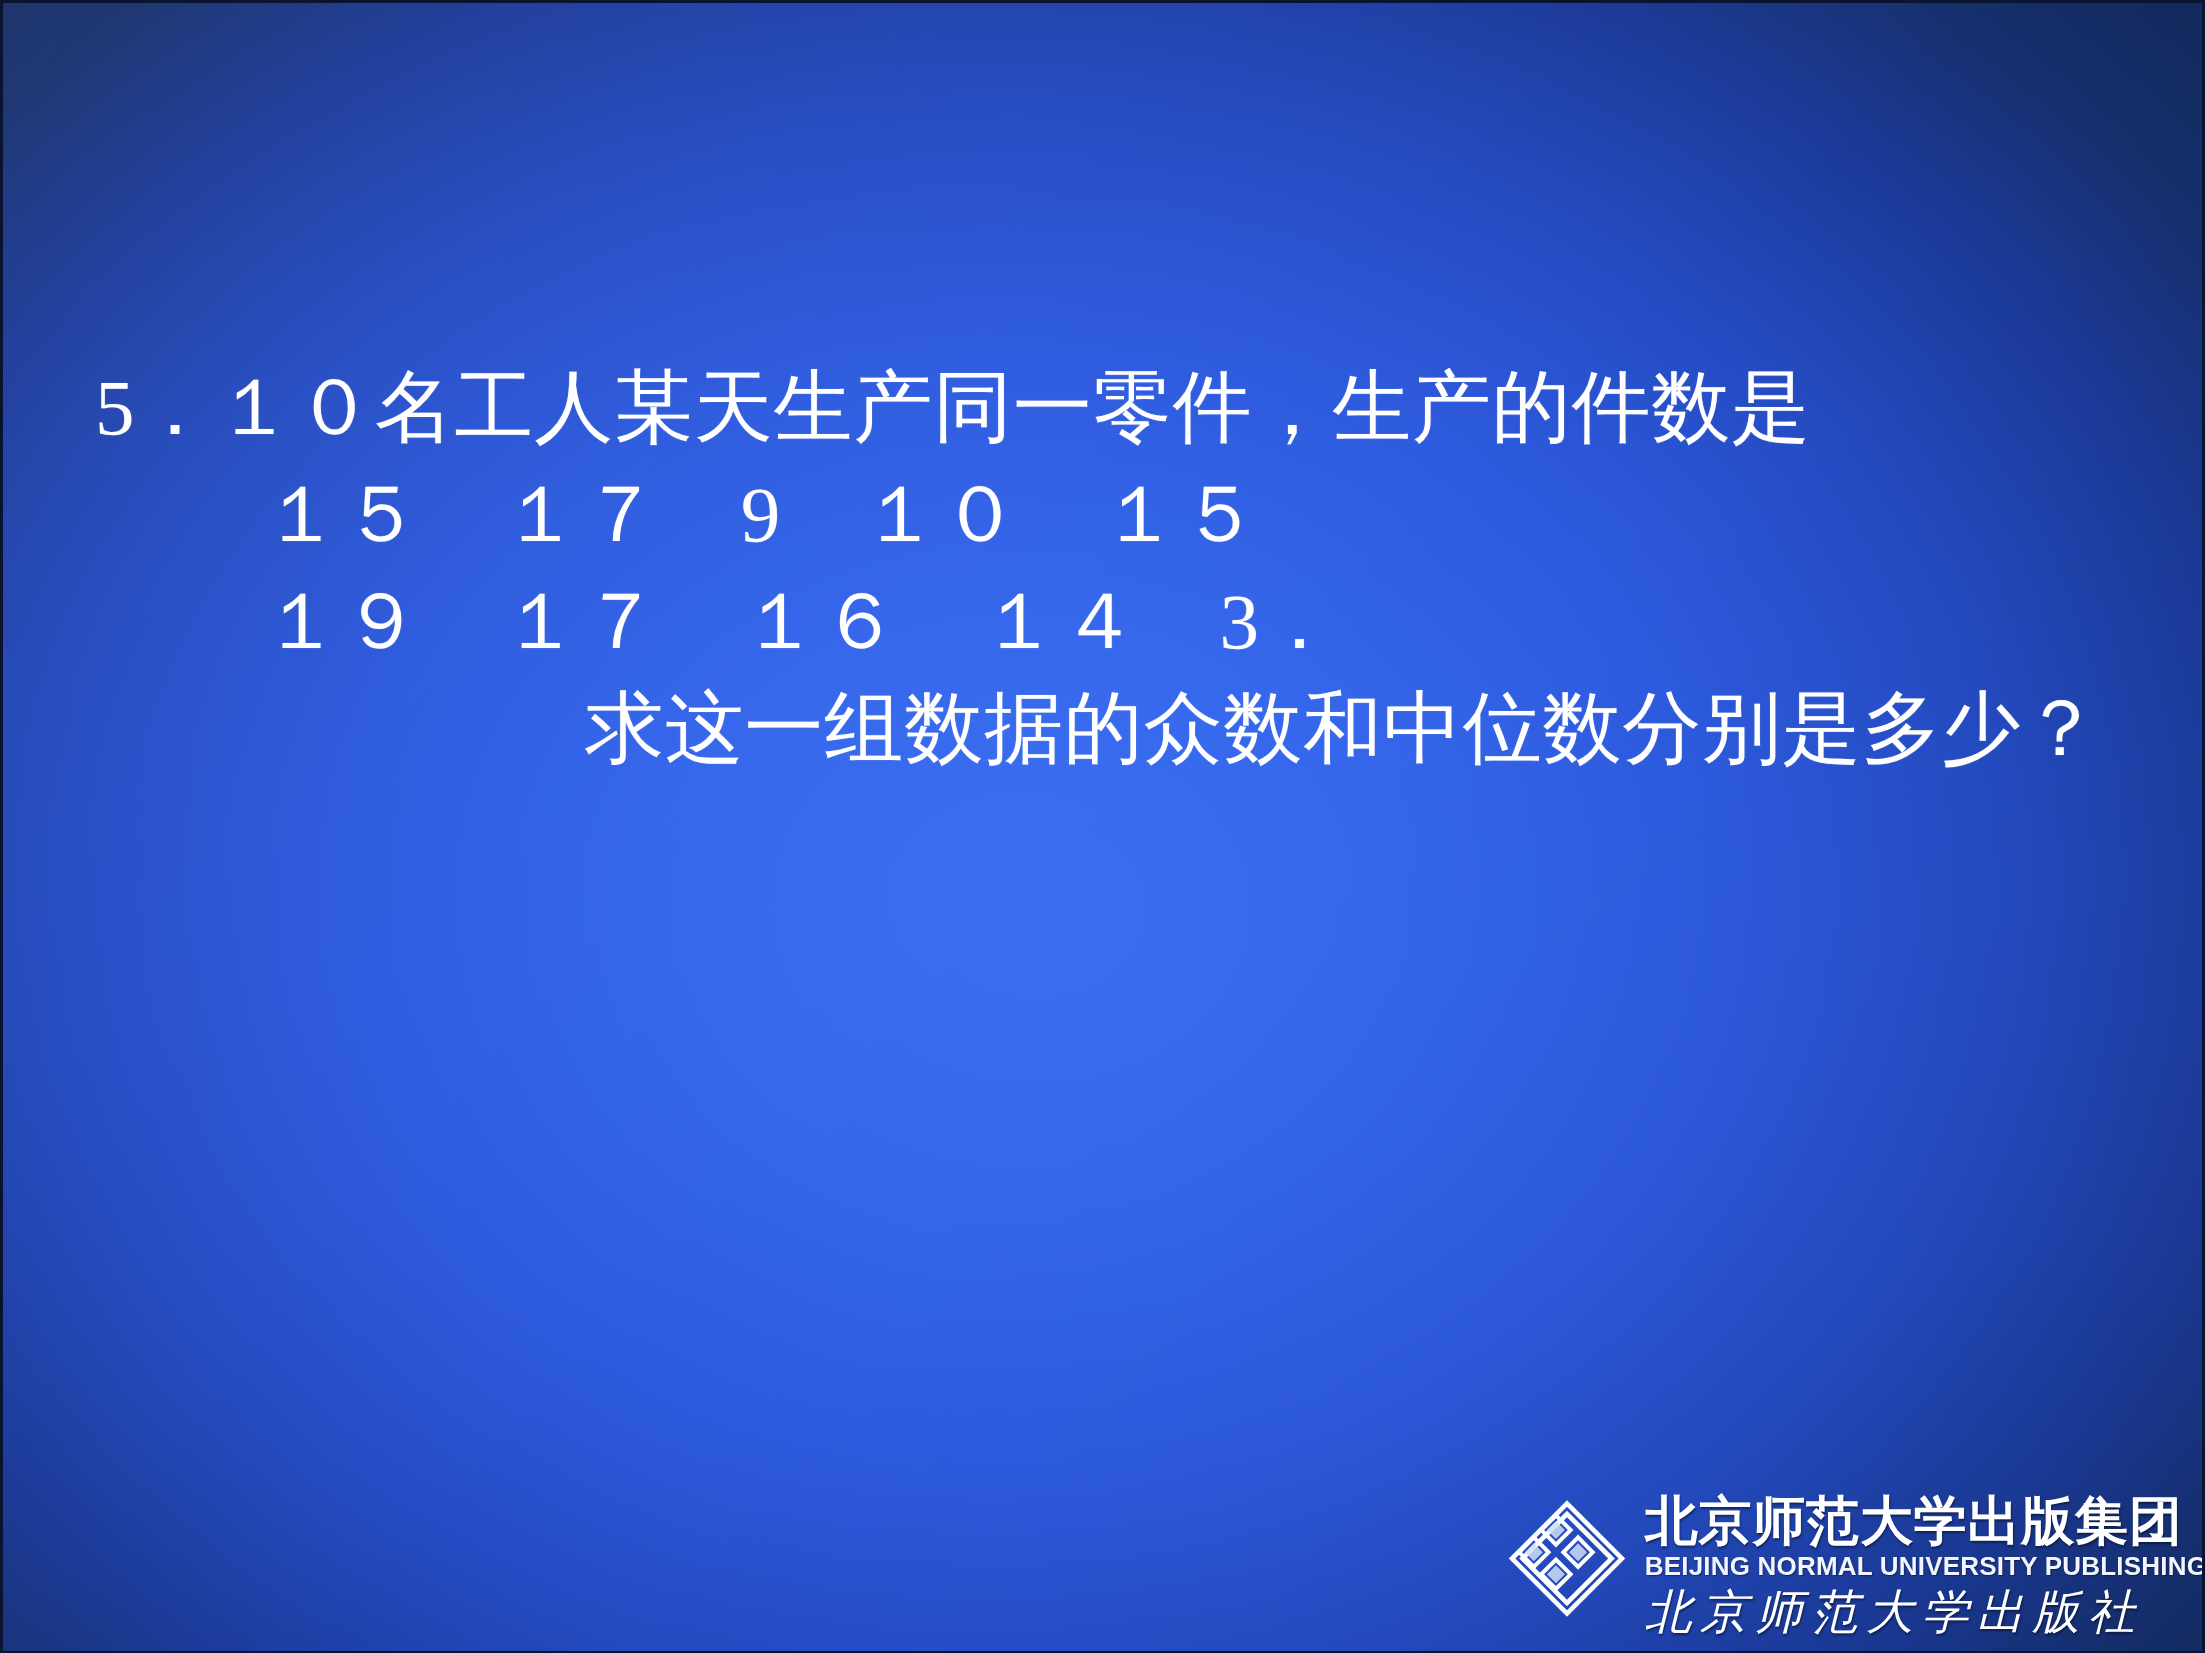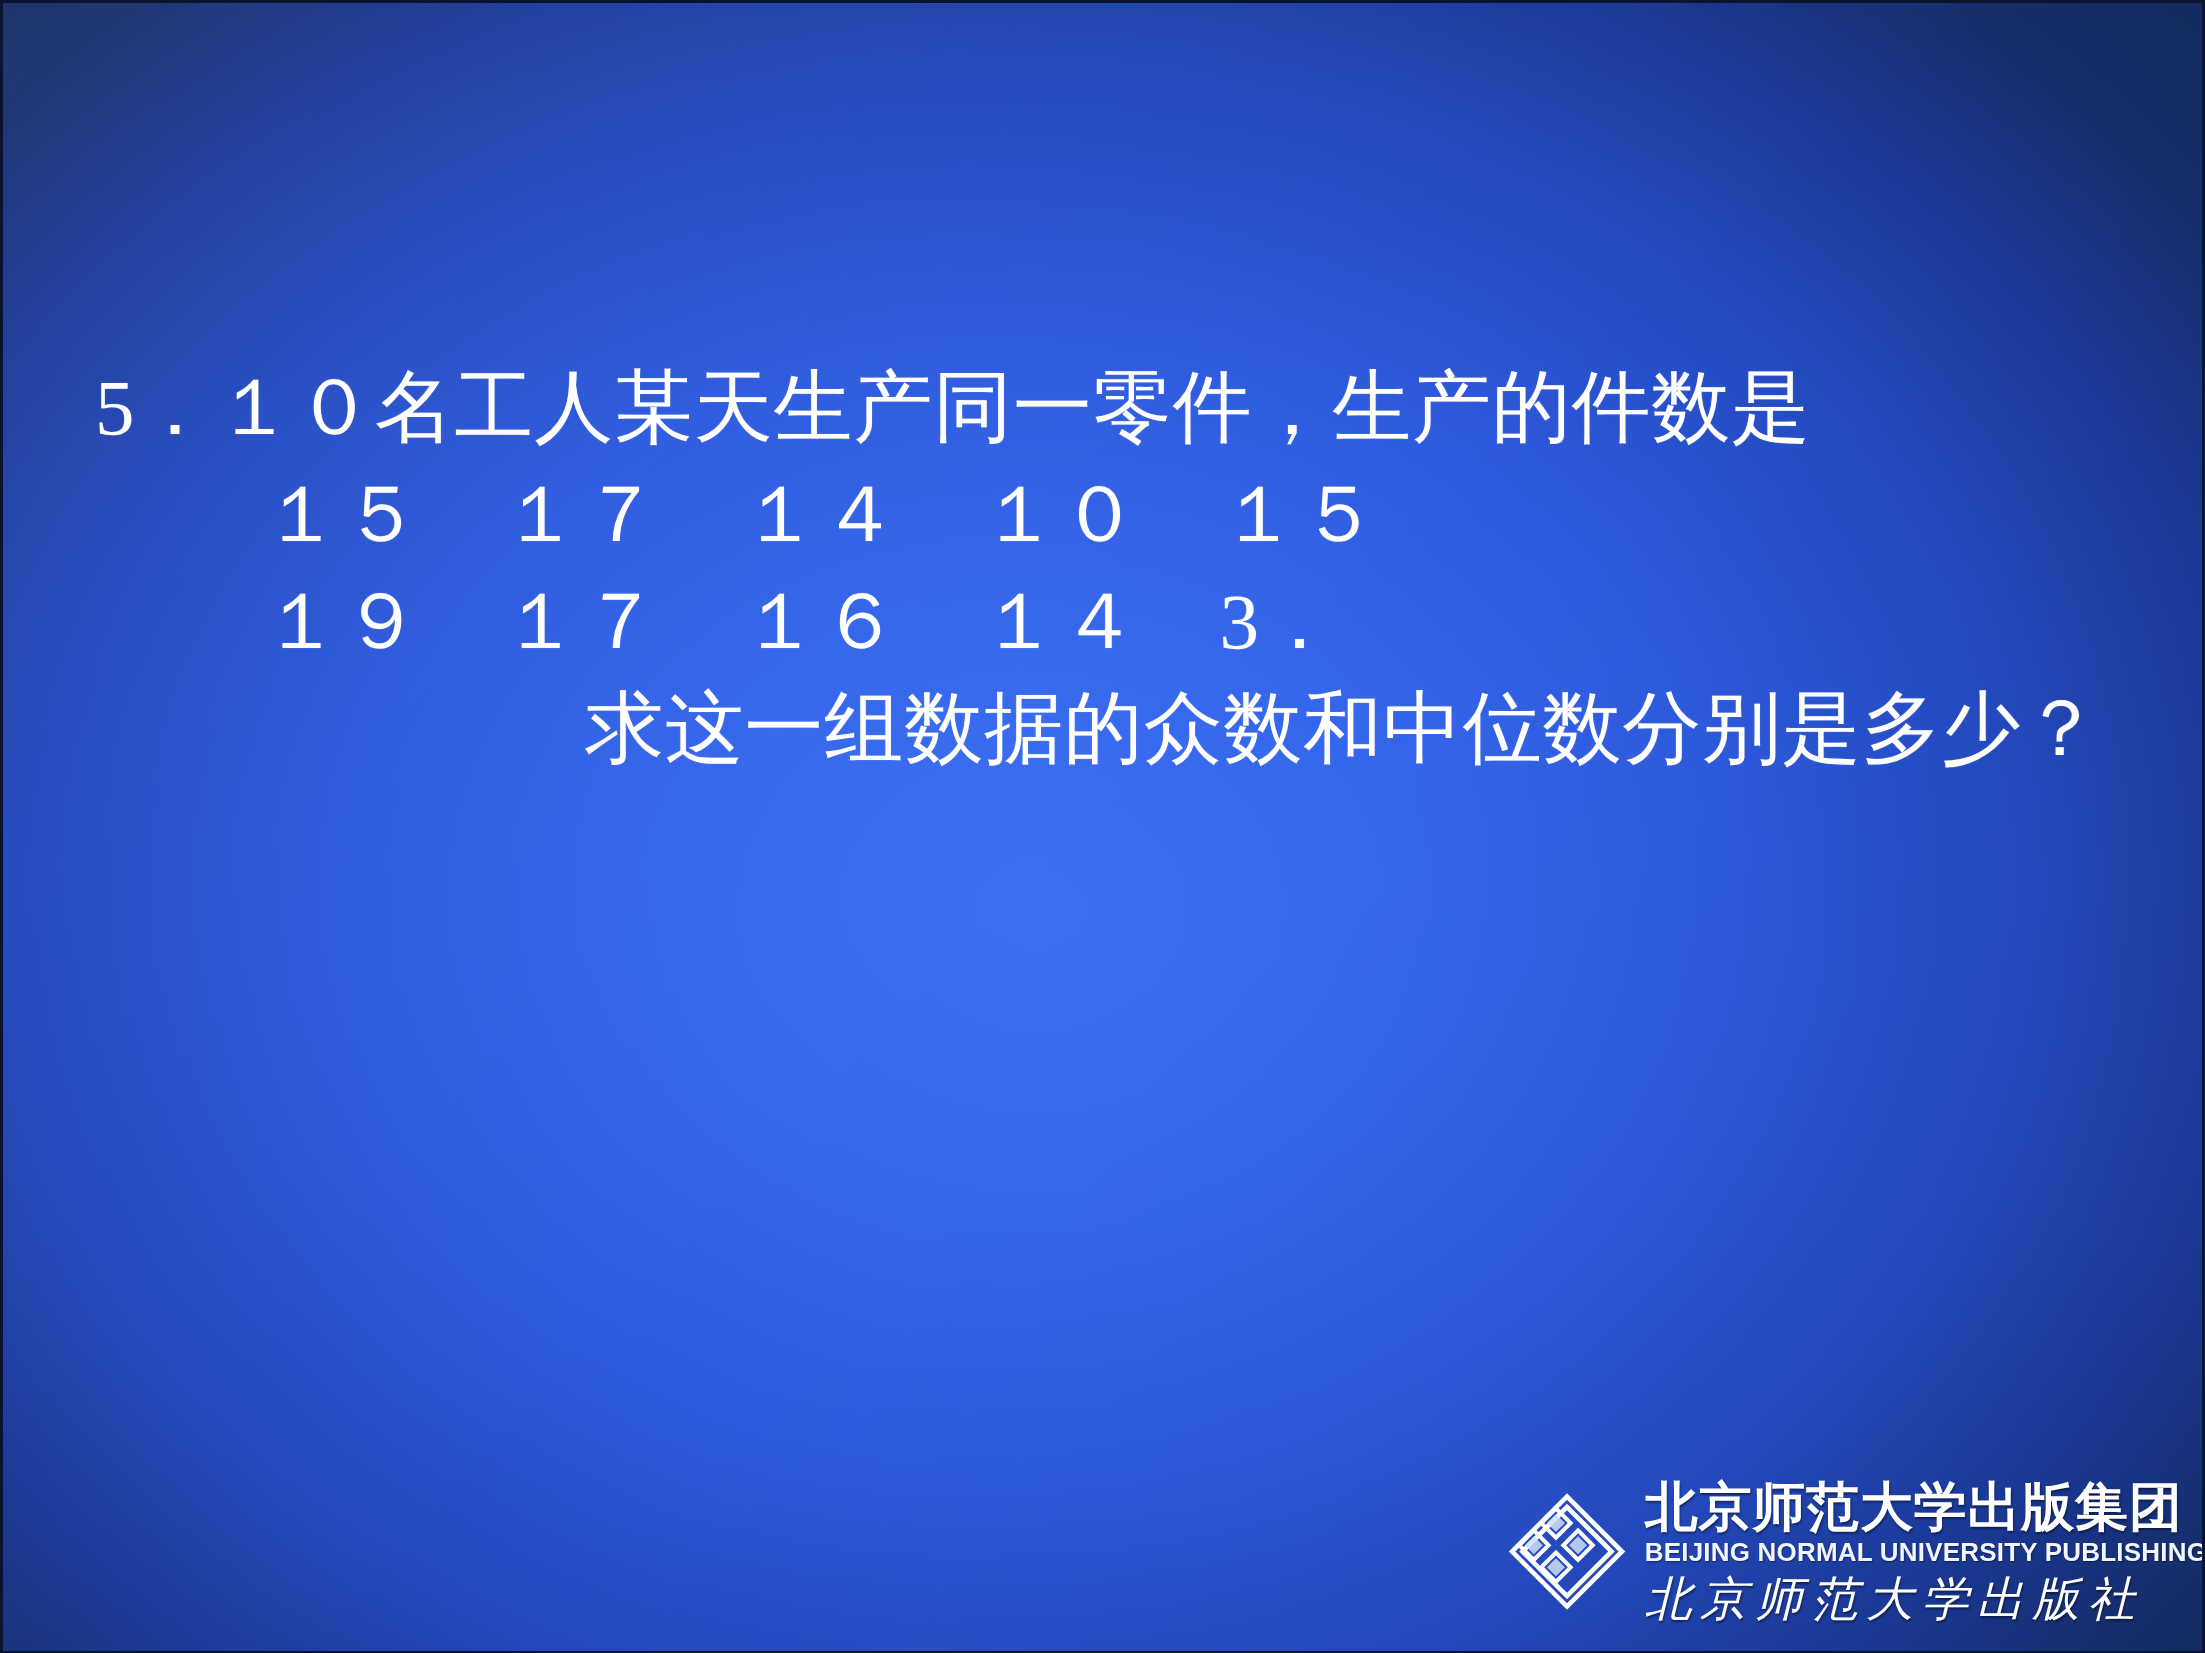--- a/index.html
+++ b/index.html
@@ -71,21 +71,21 @@
   .tline.indent-2 { padding-left: 73px; text-align: right; }
 
   
   #logo {
     position: absolute;
     left: 1497px;
     top: 1464px;
     width: 689px;
     height: 168px;
     display: flex;
-    align-items: center;
+    align-items: flex-end;
   }
   #logo-mark {
     width: 134px;
     height: 153px;
     flex: 0 0 auto;
     margin-right: 10.7px;
   }
   #logo-text {
     display: flex;
     flex-direction: column;
@@ -128,21 +128,21 @@
 <body>
 
 <div id="slide">
   <div id="bg-gradient"></div>
   <div id="bg-sheen"></div>
 
   <div id="content">
 
     <div id="text-block">
       <div class="tline">5．１０名工人某天生产同一零件，生产的件数是</div>
-      <div class="tline indent-1">１５　１７　１４　１０　１５</div>
+      <div class="tline indent-1">１５　１７　9　１０　１５</div>
       <div class="tline indent-1">１９　１７　１６　１４　3．</div>
       <div class="tline indent-2">求这一组数据的众数和中位数分别是多少？</div>
     </div>
 
     <div id="logo">
       <svg id="logo-mark" viewBox="0 0 200 200">
         <g fill="none" stroke="#ffffff" stroke-width="7">
 
           <rect x="42" y="42" width="116" height="116" transform="rotate(45 100 100)"></rect>
 

